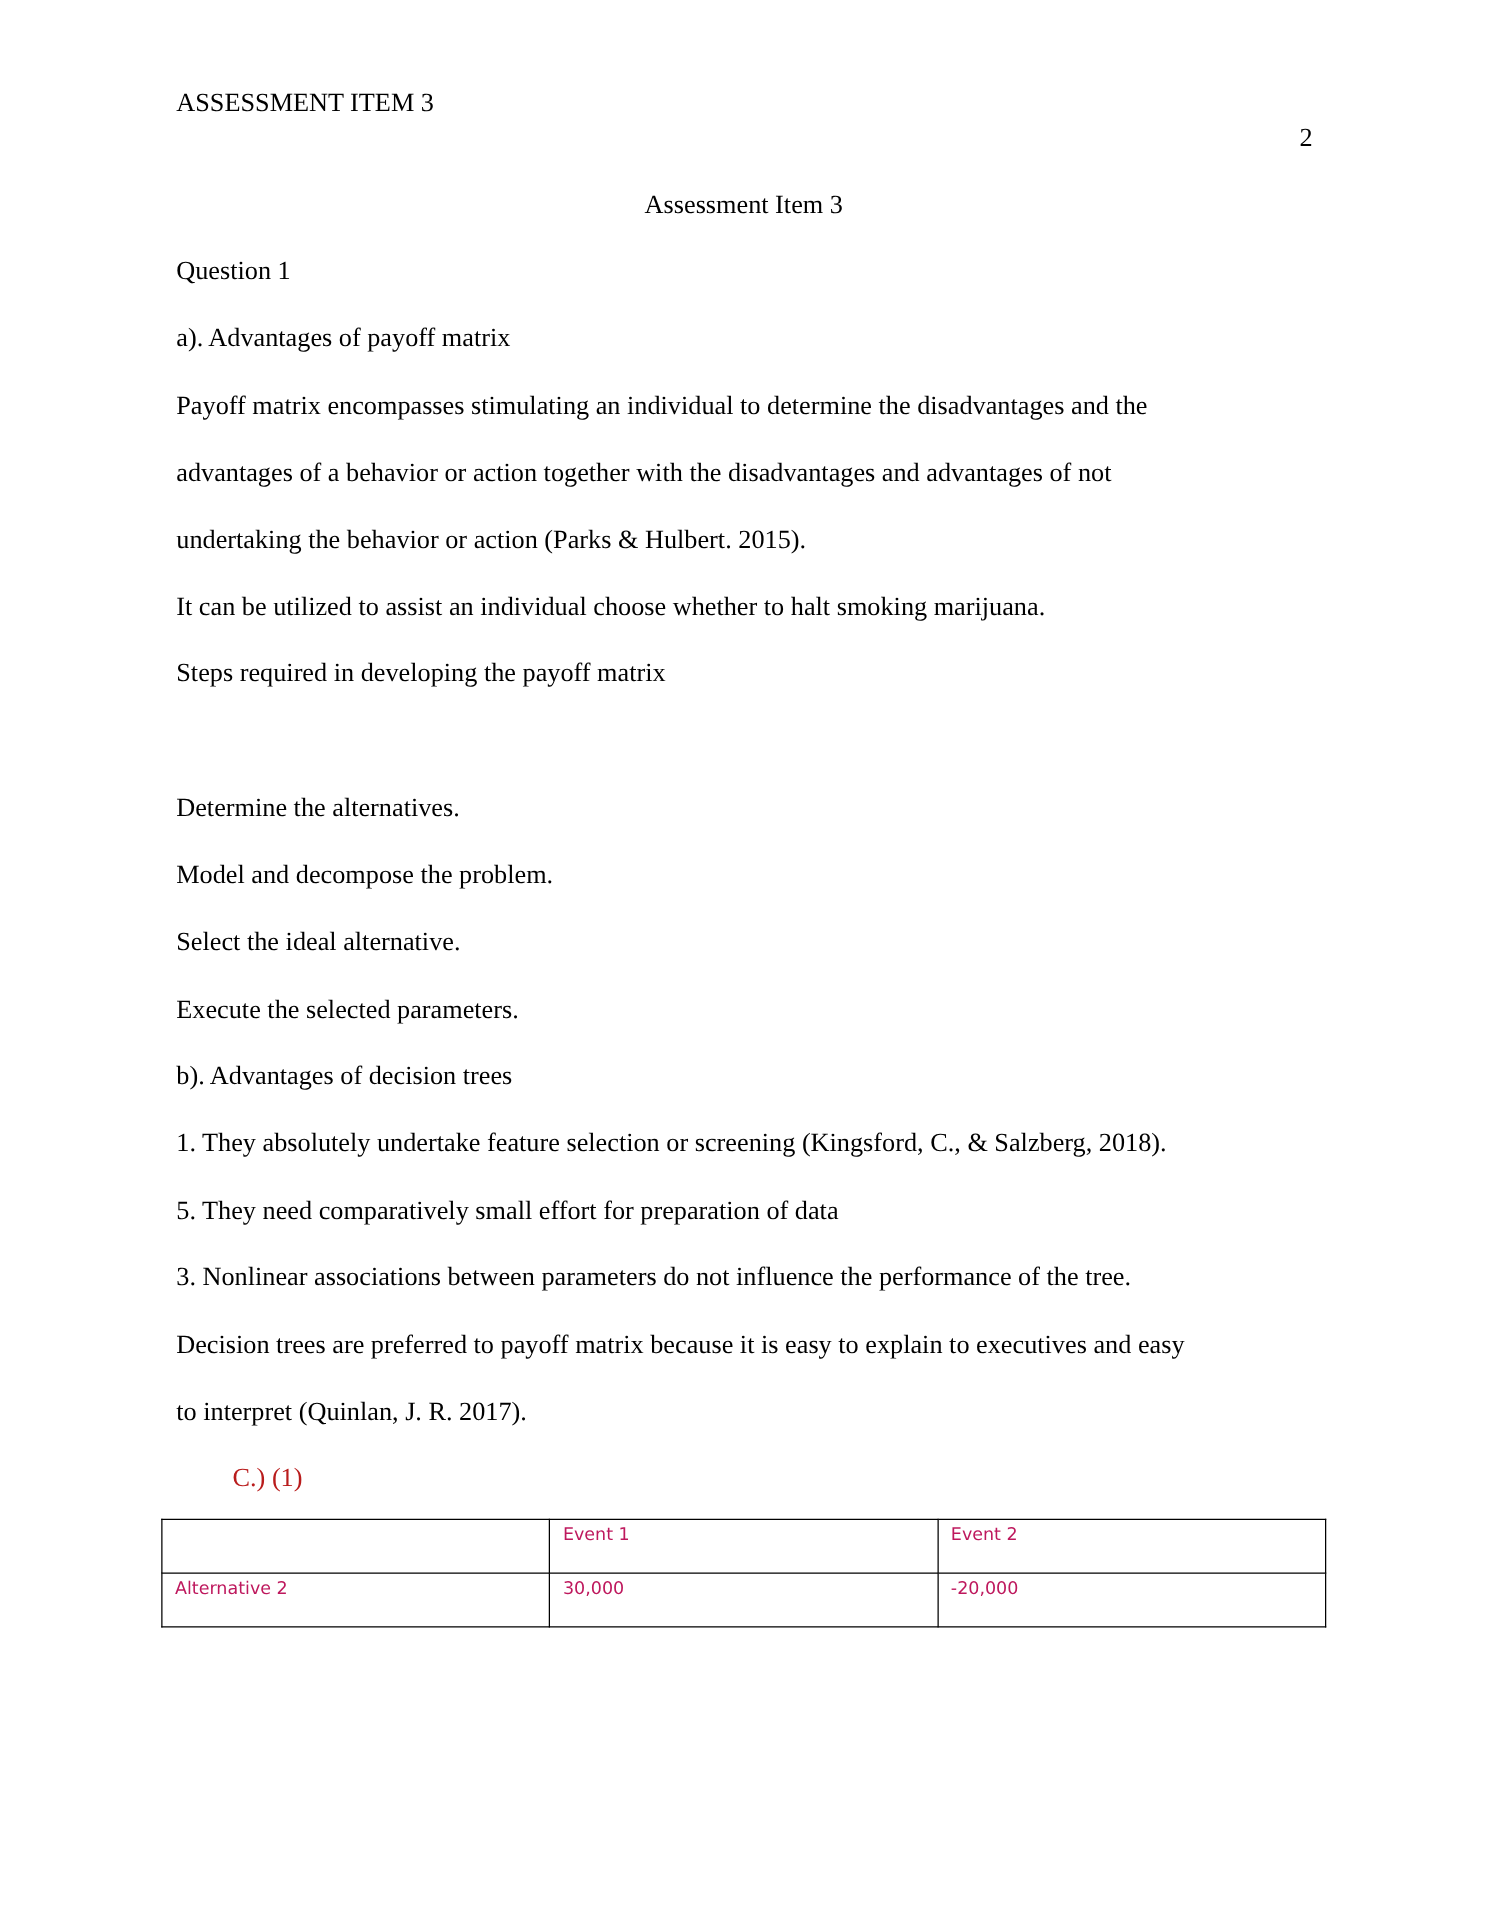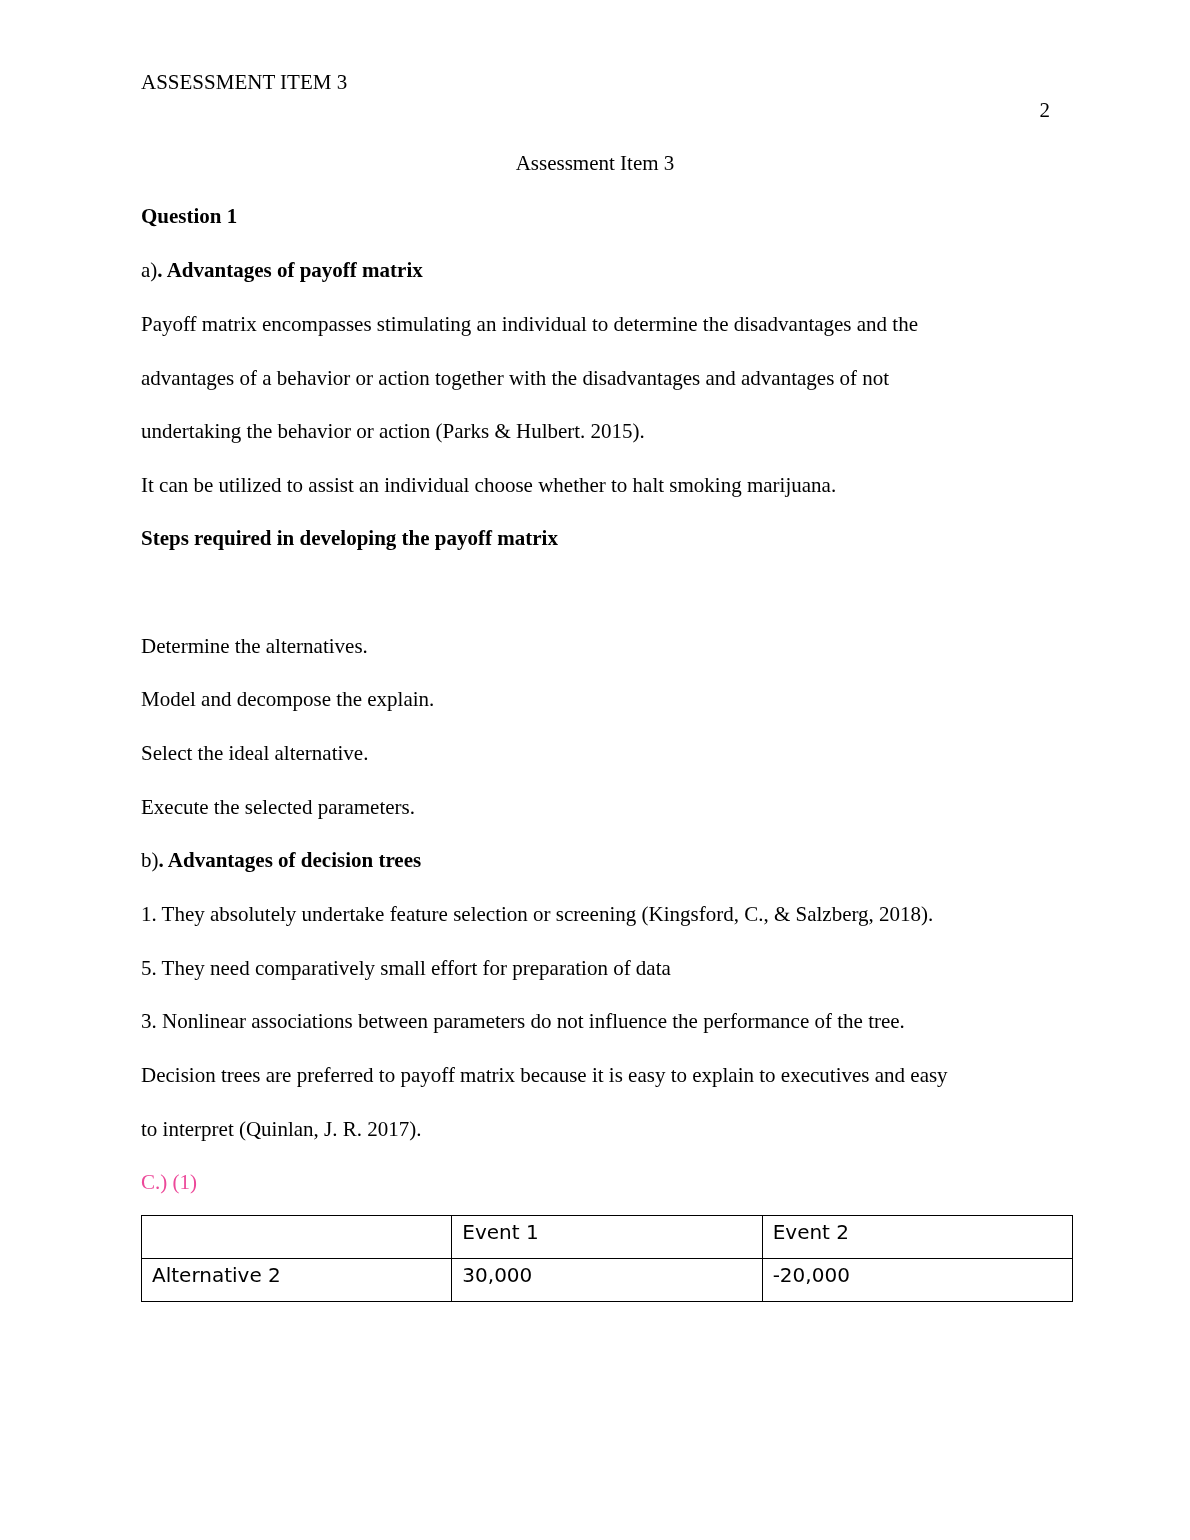--- a/index.html
+++ b/index.html
@@ -3,25 +3,25 @@
   <meta charset="utf-8">
   <style>
     html, body { margin: 0; padding: 0; background: #ffffff; }
     body { width: 1190px; height: 1540px; position: relative; overflow: hidden;
       font-family: "Liberation Serif", "DejaVu Serif", serif; color: #000; }
     .page { position: absolute; left: 0; top: 0; width: 1190px; height: 1176px; }
     .running-head { position: absolute; left: 141px; top: 70px; font-size: 21px; }
     .page-num { position: absolute; right: 140px; top: 98px; font-size: 21px; }
     .title { position: absolute; left: 0; width: 1190px; top: 151px; text-align: center; font-size: 21px; }
     .line { position: absolute; left: 141px; font-size: 21px; white-space: nowrap; }
-    .bold { font-weight: bold; }
-    .blue { color: #ec4899; }
+    .bold { font-weight: normal; }
+    .blue { color: #b91c1c; margin-left: 45px; }
     table.payoff { position: absolute; left: 129px; top: 1215px; width: 932px;
       border-collapse: collapse; font-family: "DejaVu Sans", "Liberation Sans", sans-serif;
-      font-size: 20px; color: #000000; margin-left: 12px; }
+      font-size: 14px; color: #be185d; }
     table.payoff td { border: 1px solid #000; height: 43px; vertical-align: top;
       padding: 4px 10px 0 10px; width: 33.33%; box-sizing: border-box; }
   </style>
 </head>
 <body>
 
 <div class="page">
   <div class="running-head">ASSESSMENT ITEM 3</div>
   <div class="page-num">2</div>
   <div class="title">Assessment Item 3</div>
@@ -32,21 +32,21 @@
     <span>a)</span><span class="bold">. Advantages of payoff matrix</span>
   </div>
 
   <div class="line" style="top:312px">Payoff matrix encompasses stimulating an individual to determine the disadvantages and the</div>
   <div class="line" style="top:366px">advantages of a behavior or action together with the disadvantages and advantages of not</div>
   <div class="line" style="top:419px">undertaking the behavior or action (Parks &amp; Hulbert. 2015).</div>
   <div class="line" style="top:473px">It can be utilized to assist an individual choose whether to halt smoking marijuana.</div>
 
   <div class="line bold" style="top:526px">Steps required in developing the payoff matrix</div>
   <div class="line" style="top:634px">Determine the alternatives.</div>
-  <div class="line" style="top:687px">Model and decompose the explain.</div>
+  <div class="line" style="top:687px">Model and decompose the problem.</div>
   <div class="line" style="top:741px">Select the ideal alternative.</div>
   <div class="line" style="top:795px">Execute the selected parameters.</div>
 
   <div class="line" style="top:848px">
     <span>b)</span><span class="bold">. Advantages of decision trees</span>
   </div>
 
   <div class="line" style="top:902px">1. They absolutely undertake feature selection or screening (Kingsford, C., &amp; Salzberg, 2018).</div>
   <div class="line" style="top:956px">5. They need comparatively small effort for preparation of data</div>
   <div class="line" style="top:1009px">3. Nonlinear associations between parameters do not influence the performance of the tree.</div>

